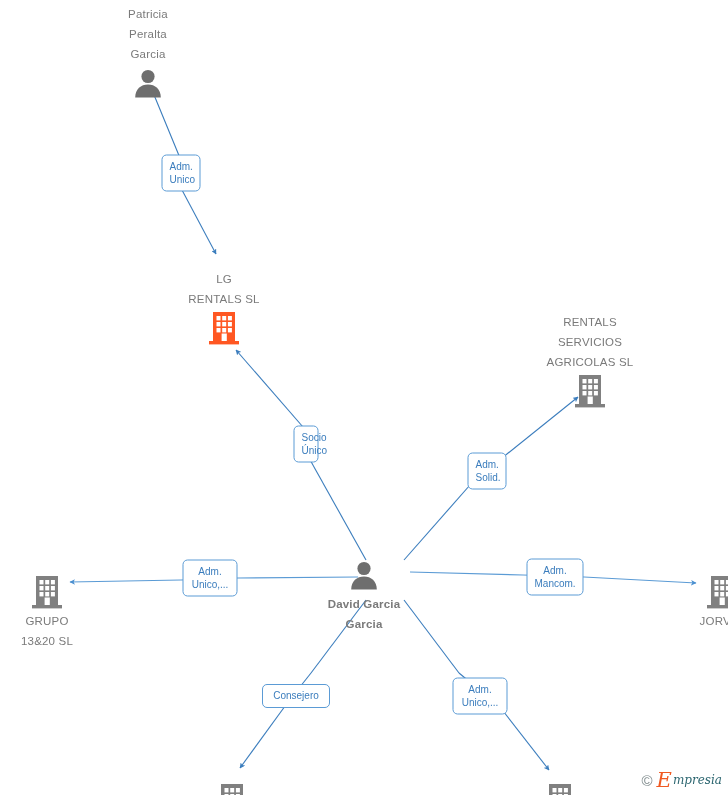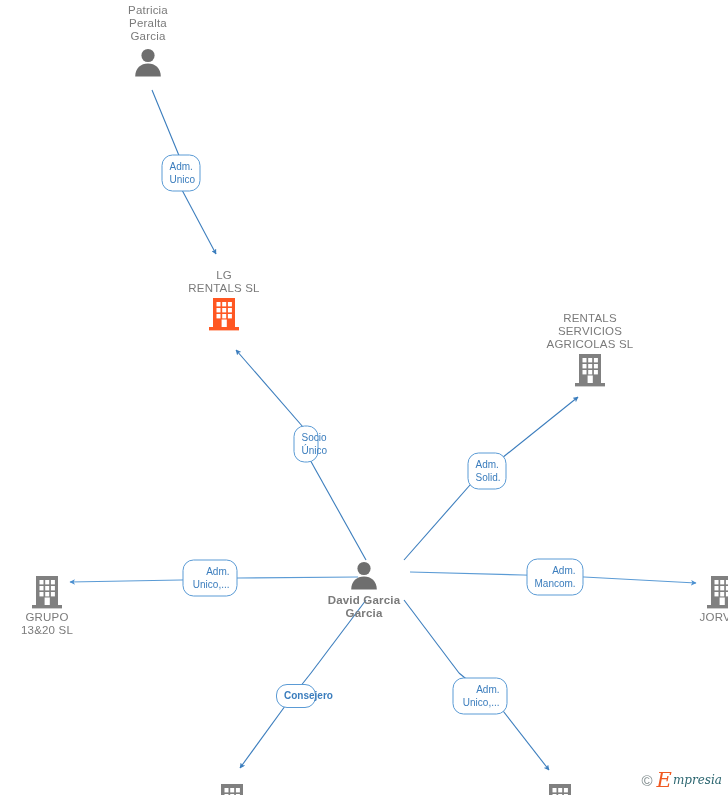--- a/index.html
+++ b/index.html
@@ -26,46 +26,46 @@
     height: 795px;
     pointer-events: none;
   }
   .node {
     position: absolute;
     width: 120px;
     margin-left: -60px;
     text-align: center;
     color: #7a7a7a;
     font-size: 11.5px;
-    line-height: 13px;
+    line-height: 20px;
     letter-spacing: 0.2px;
     white-space: pre-line;
   }
   .node-label-above {
     display: block;
     margin-bottom: 2px;
   }
   .node-label-below {
     display: block;
     margin-top: 2px;
   }
   .node-icon {
     display: block;
     margin: 0 auto;
     line-height: 0;
   }
   .edge-label {
     position: absolute;
     border: 1px solid #5b9bd5;
-    border-radius: 11px;
+    border-radius: 5px;
     background: #ffffff;
     color: #3b7dbd;
     font-size: 10px;
     line-height: 13px;
-    text-align: right;
+    text-align: center;
     padding: 4px 7px 5px 7px;
     white-space: pre-line;
     transform: translate(-50%, -50%);
     box-sizing: border-box;
   }
   #watermark {
     position: absolute;
     right: 6px;
     bottom: 4px;
     display: flex;
@@ -238,21 +238,21 @@
       <div class="edge-label" style="left: 181px; top: 173px; width: 39px;">Adm.
 Unico</div>
       <div class="edge-label" style="left: 306px; top: 444px; width: 25px;">Socio
 Único</div>
       <div class="edge-label" style="left: 487px; top: 471px; width: 39px;">Adm.
 Solid.</div>
       <div class="edge-label" style="left: 210px; top: 578px; width: 55px;">Adm.
 Unico,...</div>
       <div class="edge-label" style="left: 555px; top: 577px; width: 57px;">Adm.
 Mancom.</div>
-      <div class="edge-label" style="left: 296px; top: 696px; width: 40px; font-weight: bold;">Consejero</div>
+      <div class="edge-label" style="left: 296px; top: 696px; width: 68px;">Consejero</div>
       <div class="edge-label" style="left: 480px; top: 696px; width: 55px;">Adm.
 Unico,...</div>
     </div>
 
   <div id="watermark">
     <span class="wm-c">©</span>
     <span class="wm-e">E</span>
     <span class="wm-text">mpresia</span>
   </div>
 

